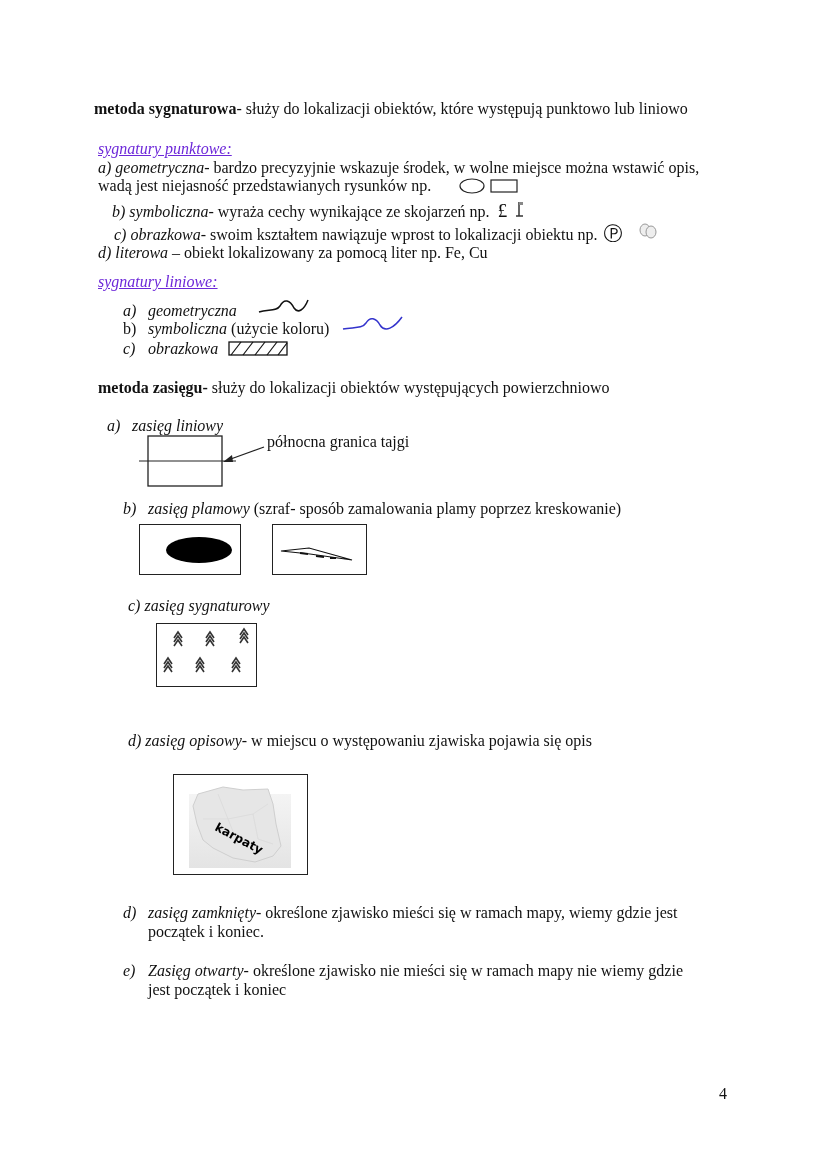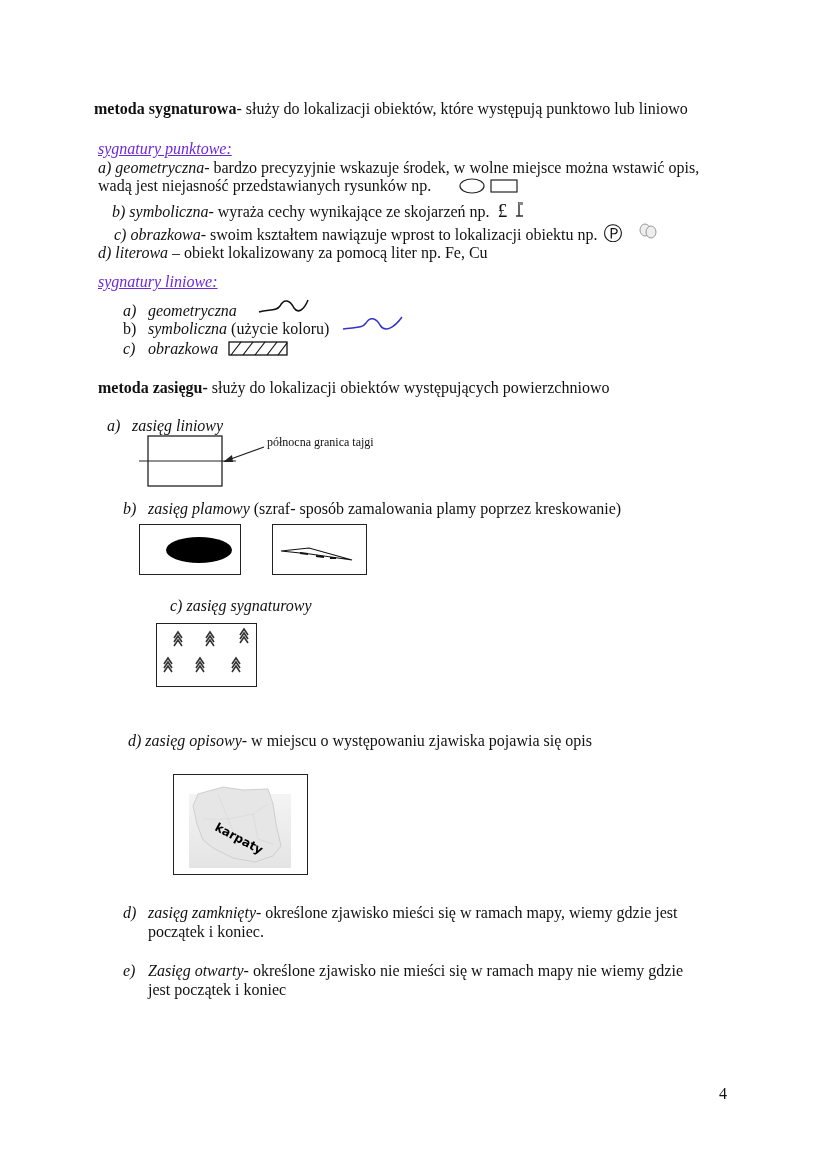--- a/index.html
+++ b/index.html
@@ -92,38 +92,38 @@
 
 <div class="abs" style="left:107px;top:416px;">
   <span class="i" style="display:inline-block;width:25px;">a)</span><span class="i">zasięg liniowy</span>
 </div>
 <svg style="left:138px;top:435px;" width="240" height="55">
   <rect x="10" y="1" width="74" height="50" fill="none" stroke="#222" stroke-width="1.3"></rect>
   <line x1="1" y1="26" x2="98" y2="26" stroke="#222" stroke-width="1.2"></line>
   <line x1="126" y1="12" x2="90" y2="25" stroke="#222" stroke-width="1.3"></line>
   <polygon points="85,27 94,20 95,27" fill="#222"></polygon>
 </svg>
-<div class="abs small" style="left:267px;top:436px;font-size:12px;line-height:12px;">północna granica tajgi</div>
+<div class="abs small" style="left:267px;top:436px;font-size:16px;line-height:12px;">północna granica tajgi</div>
 
 <div class="abs" style="left:123px;top:499px;font-family:Liberation Serif, serif;">
   <span class="i" style="display:inline-block;width:25px;">b)</span><span class="i">zasięg plamowy</span><span>  (szraf- sposób zamalowania plamy poprzez kreskowanie)</span>
 </div>
 <div class="box" style="left:139px;top:524px;width:102px;height:51px;"></div>
 <svg style="left:160px;top:535px;" width="80" height="30">
     <ellipse cx="39" cy="15" rx="33" ry="13" fill="#000"></ellipse>
   </svg>
 <div class="box" style="left:272px;top:524px;width:95px;height:51px;"></div>
 <svg style="left:280px;top:545px;" width="80" height="20">
     <polygon points="1,6 29,3 72,15 30,9" fill="none" stroke="#111" stroke-width="1.2"></polygon>
     <line x1="20" y1="8" x2="28" y2="9" stroke="#111" stroke-width="2"></line>
     <line x1="36" y1="11" x2="44" y2="12" stroke="#111" stroke-width="2"></line>
     <line x1="50" y1="13" x2="56" y2="13" stroke="#111" stroke-width="2"></line>
   </svg>
 
-<div class="abs i" style="left:128px;top:596px;margin-left:42px;">
+<div class="abs i" style="left:128px;top:596px;">
   <span>c)</span> <span>zasięg sygnaturowy</span>
 </div>
 <div class="box" style="left:156px;top:623px;width:101px;height:64px;"></div>
 <svg style="left:156px;top:623px;" width="101" height="64">
   <g fill="none" stroke="#333" stroke-width="1.6">
     <g>
         <path d="M18 23 L22 17 L26 23"></path>
         <path d="M18 19 L22 13 L26 19"></path>
         <path d="M18 15 L22 9 L26 15"></path>
       </g>

